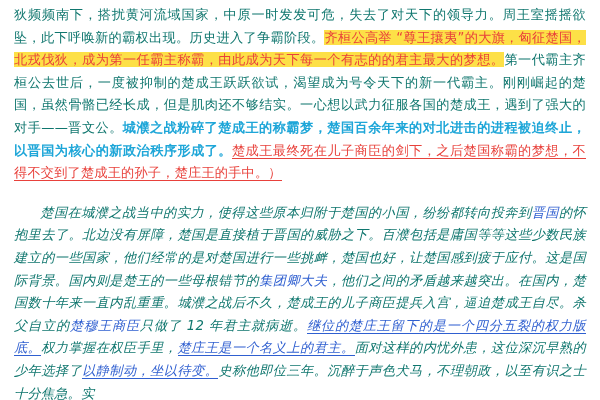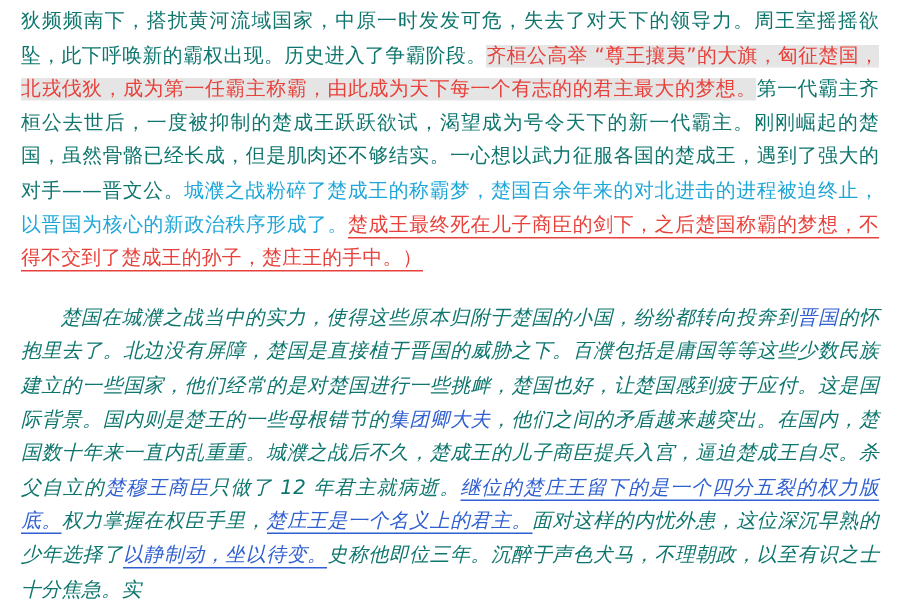--- a/index.html
+++ b/index.html
@@ -39,28 +39,29 @@
   }
   .indent {
     display: inline-block;
     width: 26px;
   }
   .blue {
     color: #2f5fd0;
   }
   .cyan {
     color: #1ea6d8;
+    font-weight: bold;
   }
   .black {
     color: #0f766e;
   }
   
   .hl-red {
     color: #e8413b;
-    background: #e5e5e5;
+    background: #fde047;
   }
   .underline-red {
     color: #e8413b;
     border-bottom: 1px solid #e8413b;
   }
   .underline-blue {
     color: #2f5fd0;
     border-bottom: 1px solid #2f5fd0;
   }
 </style>

